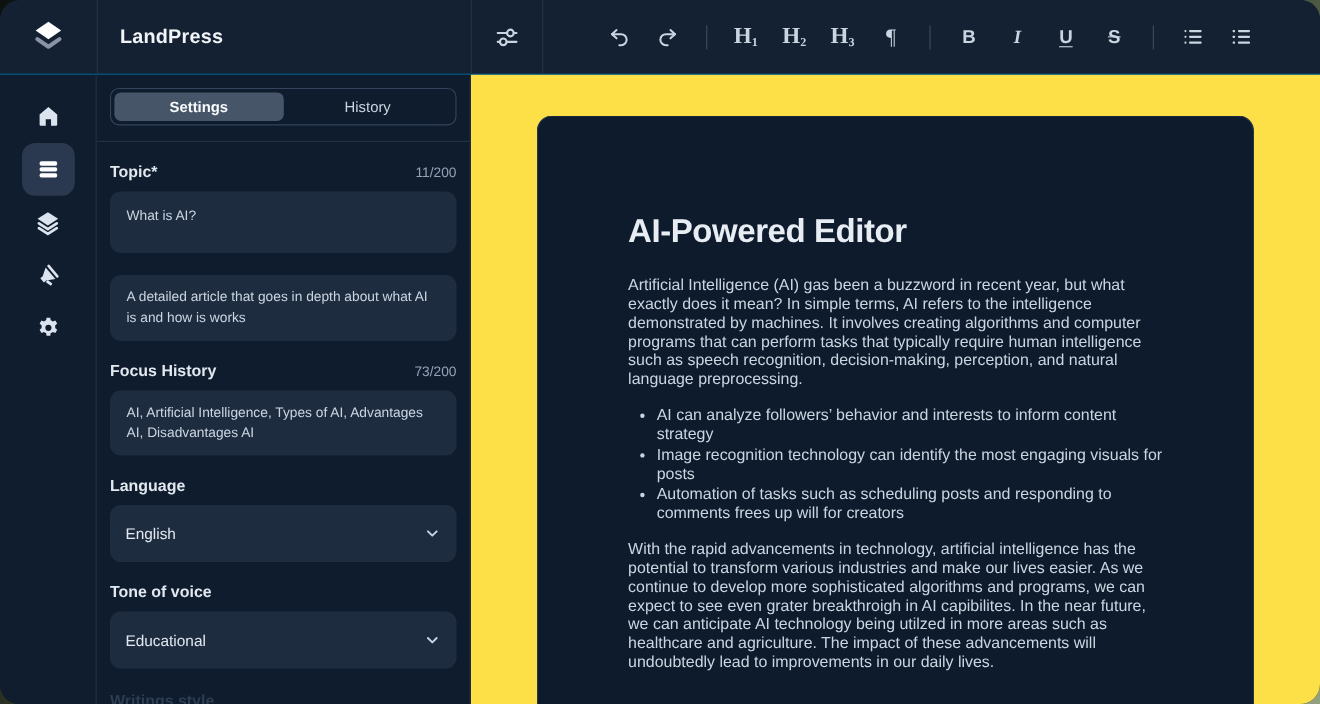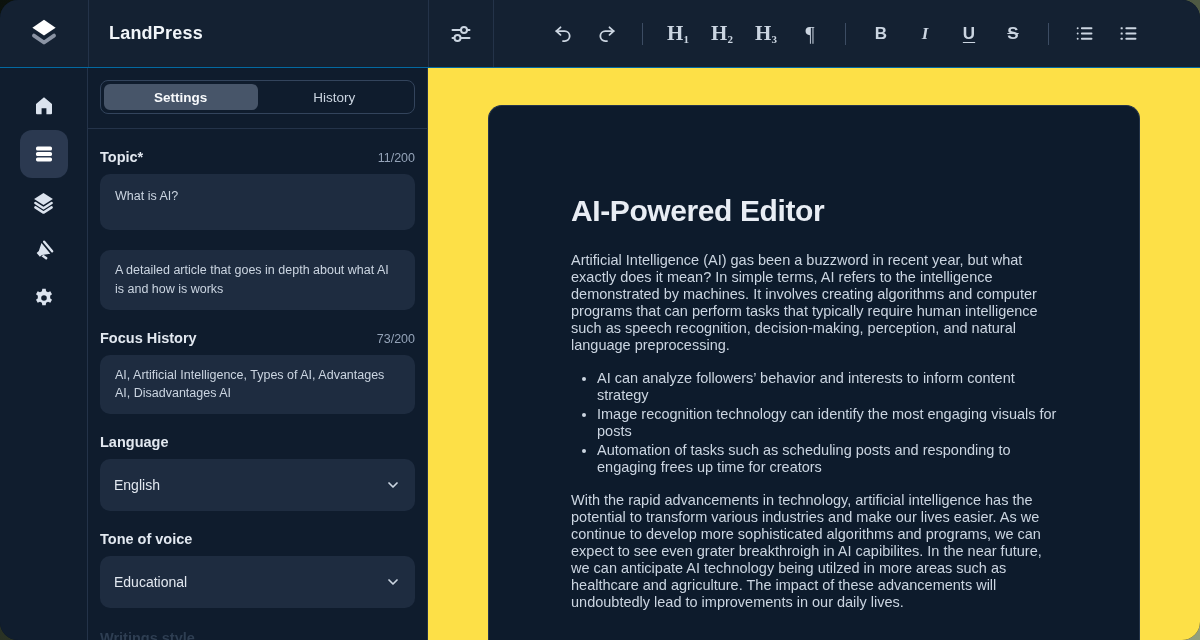--- a/index.html
+++ b/index.html
@@ -299,20 +299,20 @@
     </aside>
 
     <section class="editor-area">
       <div class="editor-card">
         <h1>AI-Powered Editor</h1>
         <div class="prose">
           <p>Artificial Intelligence (AI) gas been a buzzword in recent year, but what exactly does it mean? In simple terms, AI refers to the intelligence demonstrated by machines. It involves creating algorithms and computer programs that can perform tasks that typically require human intelligence such as speech recognition, decision-making, perception, and natural language preprocessing.</p>
           <ul>
             <li>AI can analyze followers’ behavior and interests to inform content strategy</li>
             <li>Image recognition technology can identify the most engaging visuals for posts</li>
-            <li>Automation of tasks such as scheduling posts and responding to engaging frees up time for creators</li>
+            <li>Automation of tasks such as scheduling posts and responding to comments frees up will for creators</li>
           </ul>
           <p>With the rapid advancements in technology, artificial intelligence has the potential to transform various industries and make our lives easier. As we continue to develop more sophisticated algorithms and programs, we can expect to see even grater breakthroigh in AI capibilites. In the near future, we can anticipate AI technology being utilzed in more areas such as healthcare and agriculture. The impact of these advancements will undoubtedly lead to improvements in our daily lives.</p>
         </div>
       </div>
     </section>
   </div>
 </div>
 
 </body></html>

